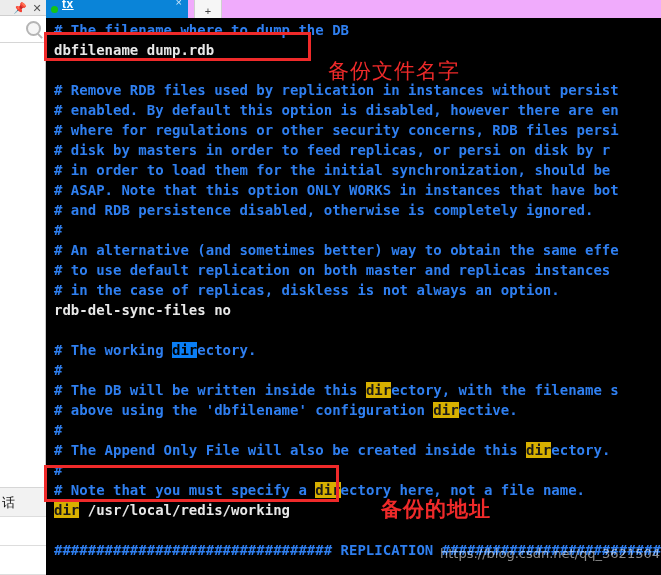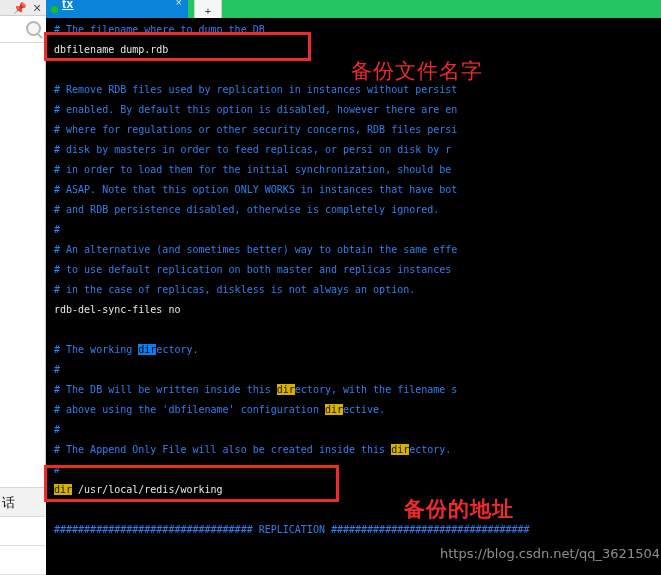--- a/index.html
+++ b/index.html
@@ -98,21 +98,21 @@
     position: absolute;
     left: 46px; top: 0;
     width: 615px; height: 575px;
     background: #000000;
     z-index: 2;
   }
 
   .tabbar {
     position: relative;
     height: 18px;
-    background: #22c55e;
+    background: #f0abfc;
     overflow: hidden;
     padding-left: 41px;
   }
   .tab {
     position: absolute;
     top: 0; left: 0;
     height: 18px;
     background: #0a84d8;
     color: #ffffff;
     display: flex;
@@ -167,24 +167,25 @@
     width: 615px;
     height: 557px;
     background: #000000;
     overflow: hidden;
     padding: 2px 0 0 8px;
   }
   .line {
     height: 20px;
     line-height: 20px;
     font-family: "DejaVu Sans Mono", monospace;
-    font-size: 10px;
+    font-size: 14px;
     letter-spacing: 0px;
     white-space: pre;
     color: #2f7ff0;
+    font-weight: bold;
   }
   .line.cmt  { color: #2f7ff0; }
   .line.code-line { color: #e8e8e8; }
   .hl-sel {
     background: #0a7ef5;
     color: #000000;
   }
   .hl-find {
     background: #d7b000;
     color: #1a1a1a;
@@ -203,21 +204,20 @@
   .anno {
     position: absolute;
     color: #ef2a2a;
     font-family: "DejaVu Sans", sans-serif;
     font-size: 21px;
     font-weight: 400;
     letter-spacing: 1px;
     white-space: nowrap;
     z-index: 6;
     pointer-events: none;
-    margin-left: 23px;
   }
   #anno-filename { left: 328px; top: 57px; }
   #anno-dir      { left: 381px; top: 495px; font-weight: bold; }
 
   .watermark {
     position: absolute;
     left: 440px; top: 546px;
     color: rgba(255,255,255,0.55);
     font-family: "DejaVu Sans", sans-serif;
     font-size: 13px;
@@ -274,20 +274,21 @@
         <div class="line cmt"># in the case of replicas, diskless is not always an option.</div>
         <div class="line code-line">rdb-del-sync-files no</div>
         <div class="line cmt"></div>
         <div class="line cmt"># The working <span class="hl-sel">dir</span>ectory.</div>
         <div class="line cmt">#</div>
         <div class="line cmt"># The DB will be written inside this <span class="hl-find">dir</span>ectory, with the filename s</div>
         <div class="line cmt"># above using the 'dbfilename' configuration <span class="hl-find">dir</span>ective.</div>
         <div class="line cmt">#</div>
         <div class="line cmt"># The Append Only File will also be created inside this <span class="hl-find">dir</span>ectory.</div>
         <div class="line cmt">#</div>
+        <div class="line cmt"># Note that you must specify a <span class="hl-find">dir</span>ectory here, not a file name.</div>
         <div class="line code-line"><span class="hl-find">dir</span> /usr/local/redis/working</div>
         <div class="line cmt"></div>
         <div class="line cmt">################################# REPLICATION #################################</div>
         <div class="line cmt"></div>
       </div>
   </div>
 
   <div class="redbox" id="redbox-dbfilename"></div>
   <div class="redbox" id="redbox-dir"></div>
 

